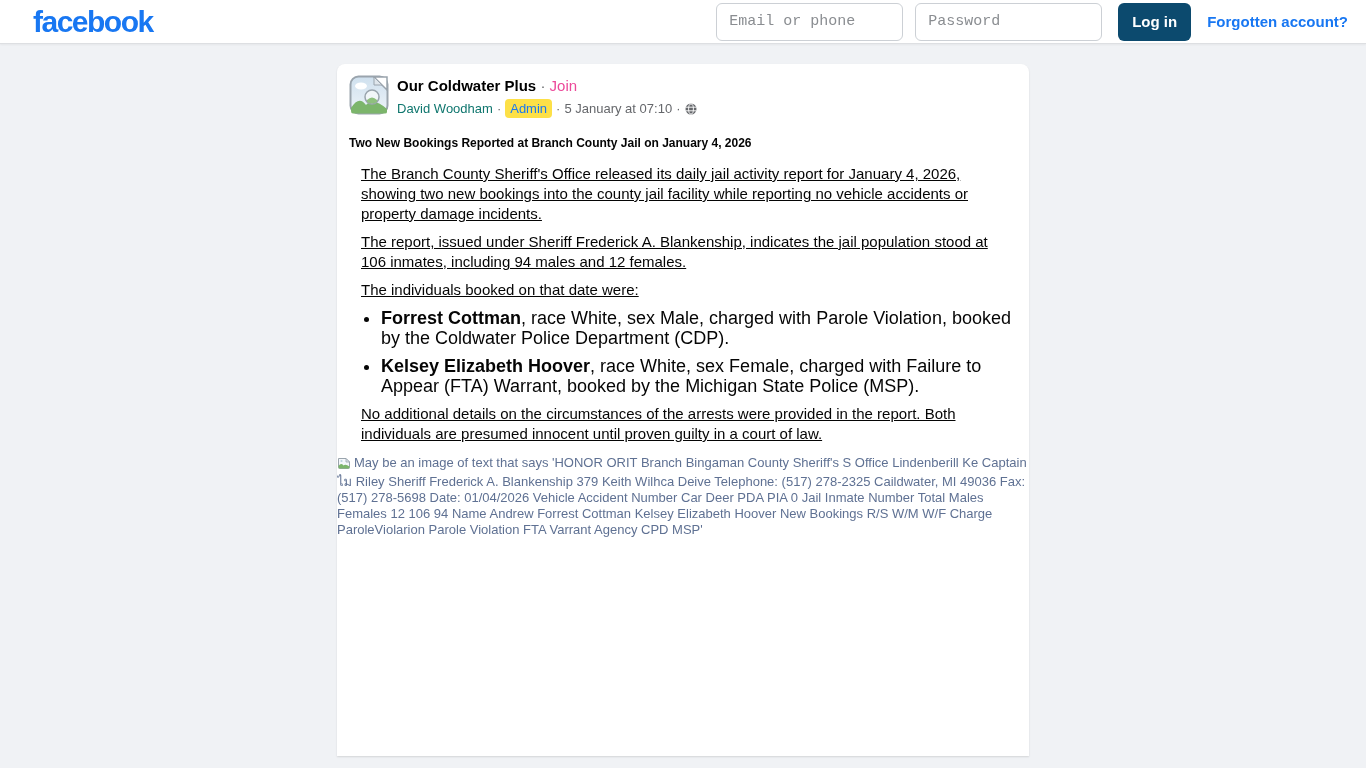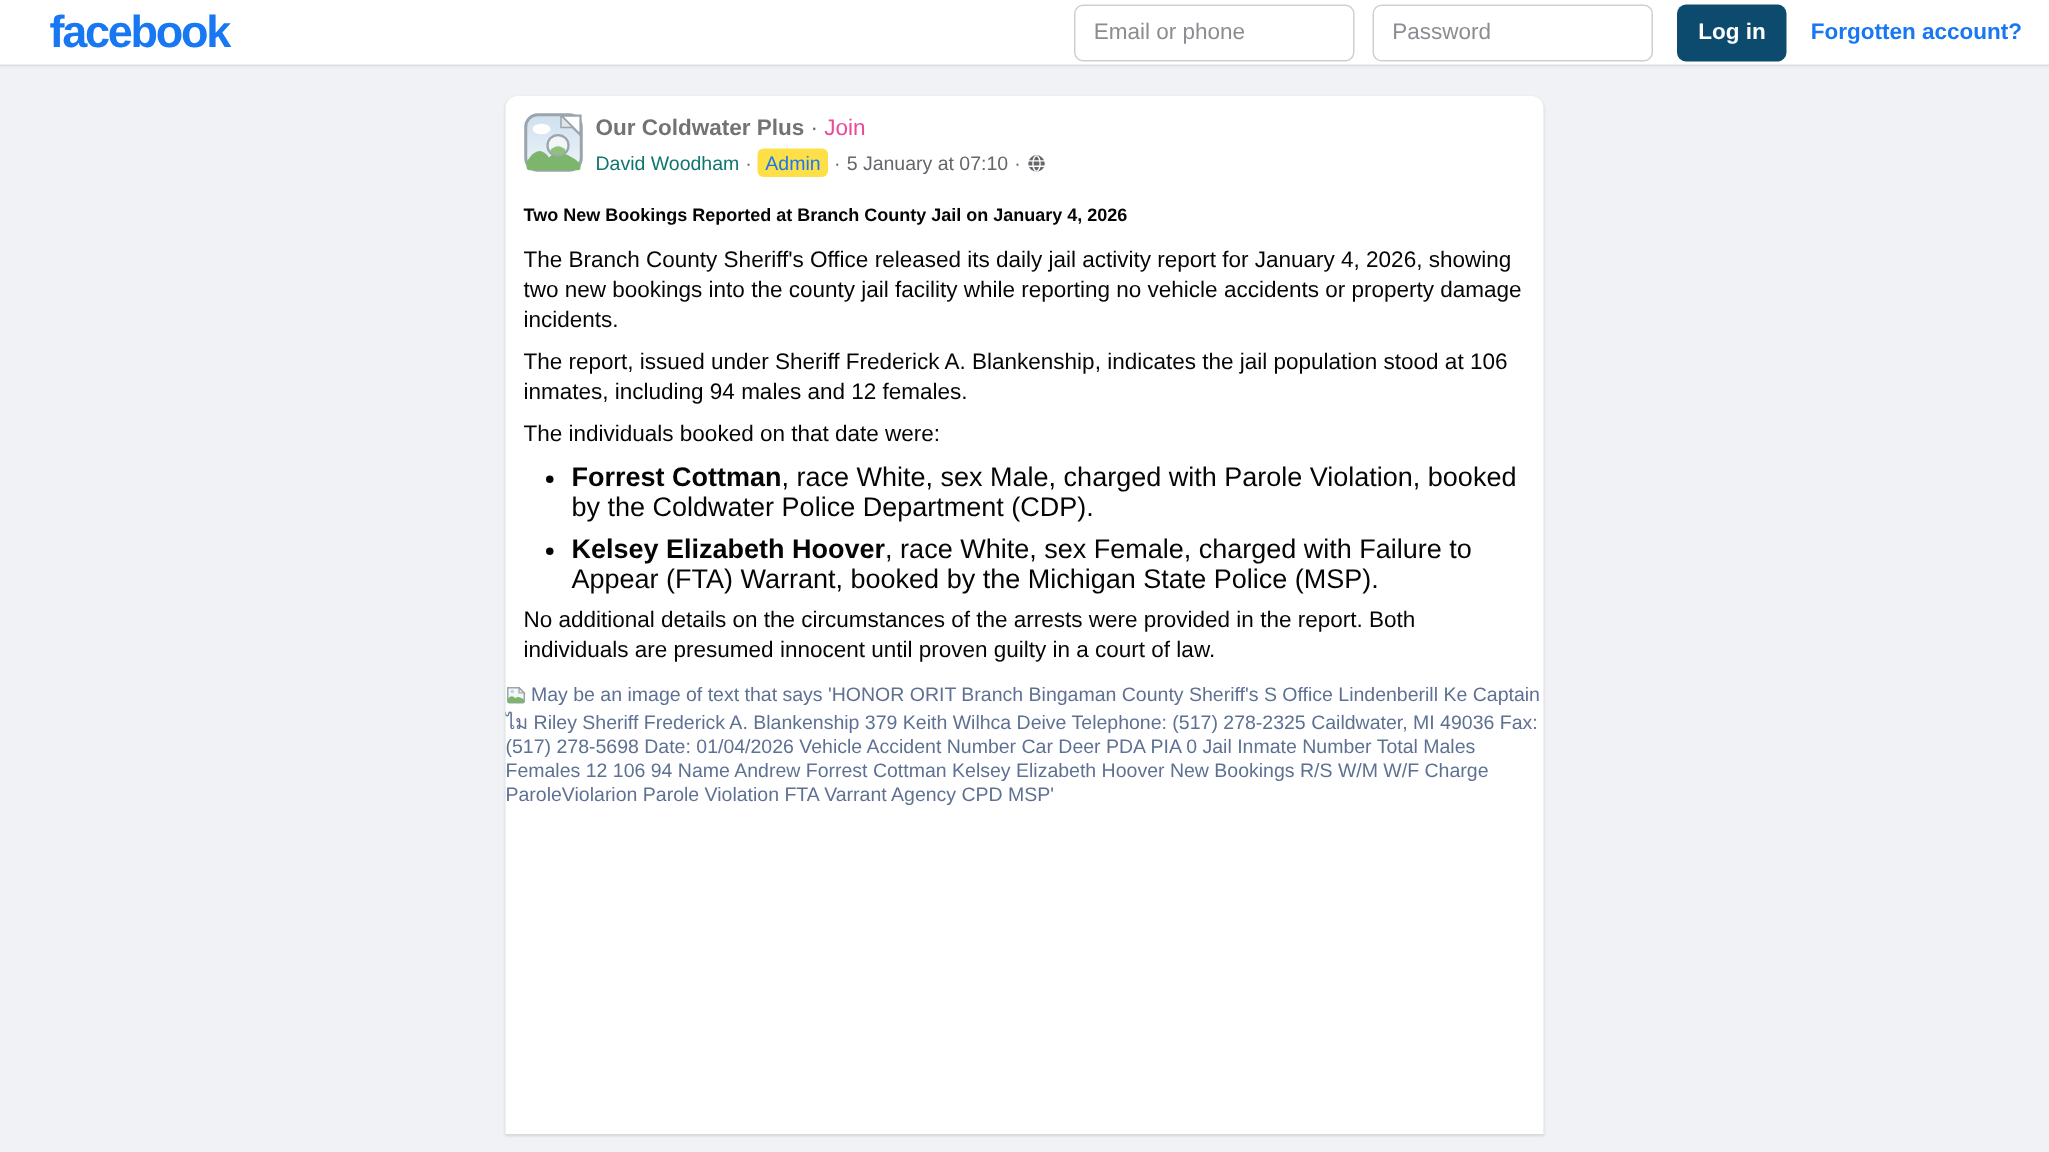--- a/index.html
+++ b/index.html
@@ -33,21 +33,21 @@
     cursor: pointer;
   }
   .auth { display: flex; align-items: center; gap: 12px; }
   .auth input {
     width: 187px;
     height: 38px;
     border: 1px solid #ccd0d5;
     border-radius: 6px;
     padding: 0 12px;
     font-size: 15px;
-    font-family: Liberation Sans, sans-serif;
+    font-family: Liberation Mono, monospace;
     color: #be185d;
     outline: none;
   }
   .auth input::placeholder { color: #8a8d91; }
   .login-btn {
     height: 38px;
     padding: 0 14px;
     margin-left: 4px;
     background: #0c4a6e;
     border: none;
@@ -81,21 +81,21 @@
 
   .post-head { display: flex; align-items: flex-start; }
   .avatar {
     width: 40px; height: 40px;
     margin-right: 8px;
     flex: 0 0 auto;
     cursor: pointer;
   }
   .post-head-text { padding-top: 1px; }
   .line1 { font-size: 15px; line-height: 20px; }
-  .group-name { font-weight: bold; color: #737373; cursor: pointer; }
+  .group-name { font-weight: bold; color: #000000; cursor: pointer; }
   .join-link { color: #ec4899; font-weight: normal; cursor: pointer; }
   .line2 {
     font-size: 13px;
     line-height: 17px;
     color: #65676b;
     display: flex;
     align-items: center;
     gap: 4px;
     margin-top: 3px;
   }
@@ -112,21 +112,22 @@
 
   .post-title {
     font-size: 12px;
     font-weight: bold;
     line-height: 22px;
     margin: 14px 0 10px;
   }
   .post-body p {
     font-size: 15px;
     line-height: 20px;
-    margin: 0 0 8px;
+    margin: 0 12px 8px;
+    text-decoration: underline;
   }
   .post-body ul {
     margin: 8px 0 8px 0;
     padding-left: 32px;
   }
   .post-body li {
     font-size: 18px;
     line-height: 20px;
     margin-bottom: 8px;
   }

